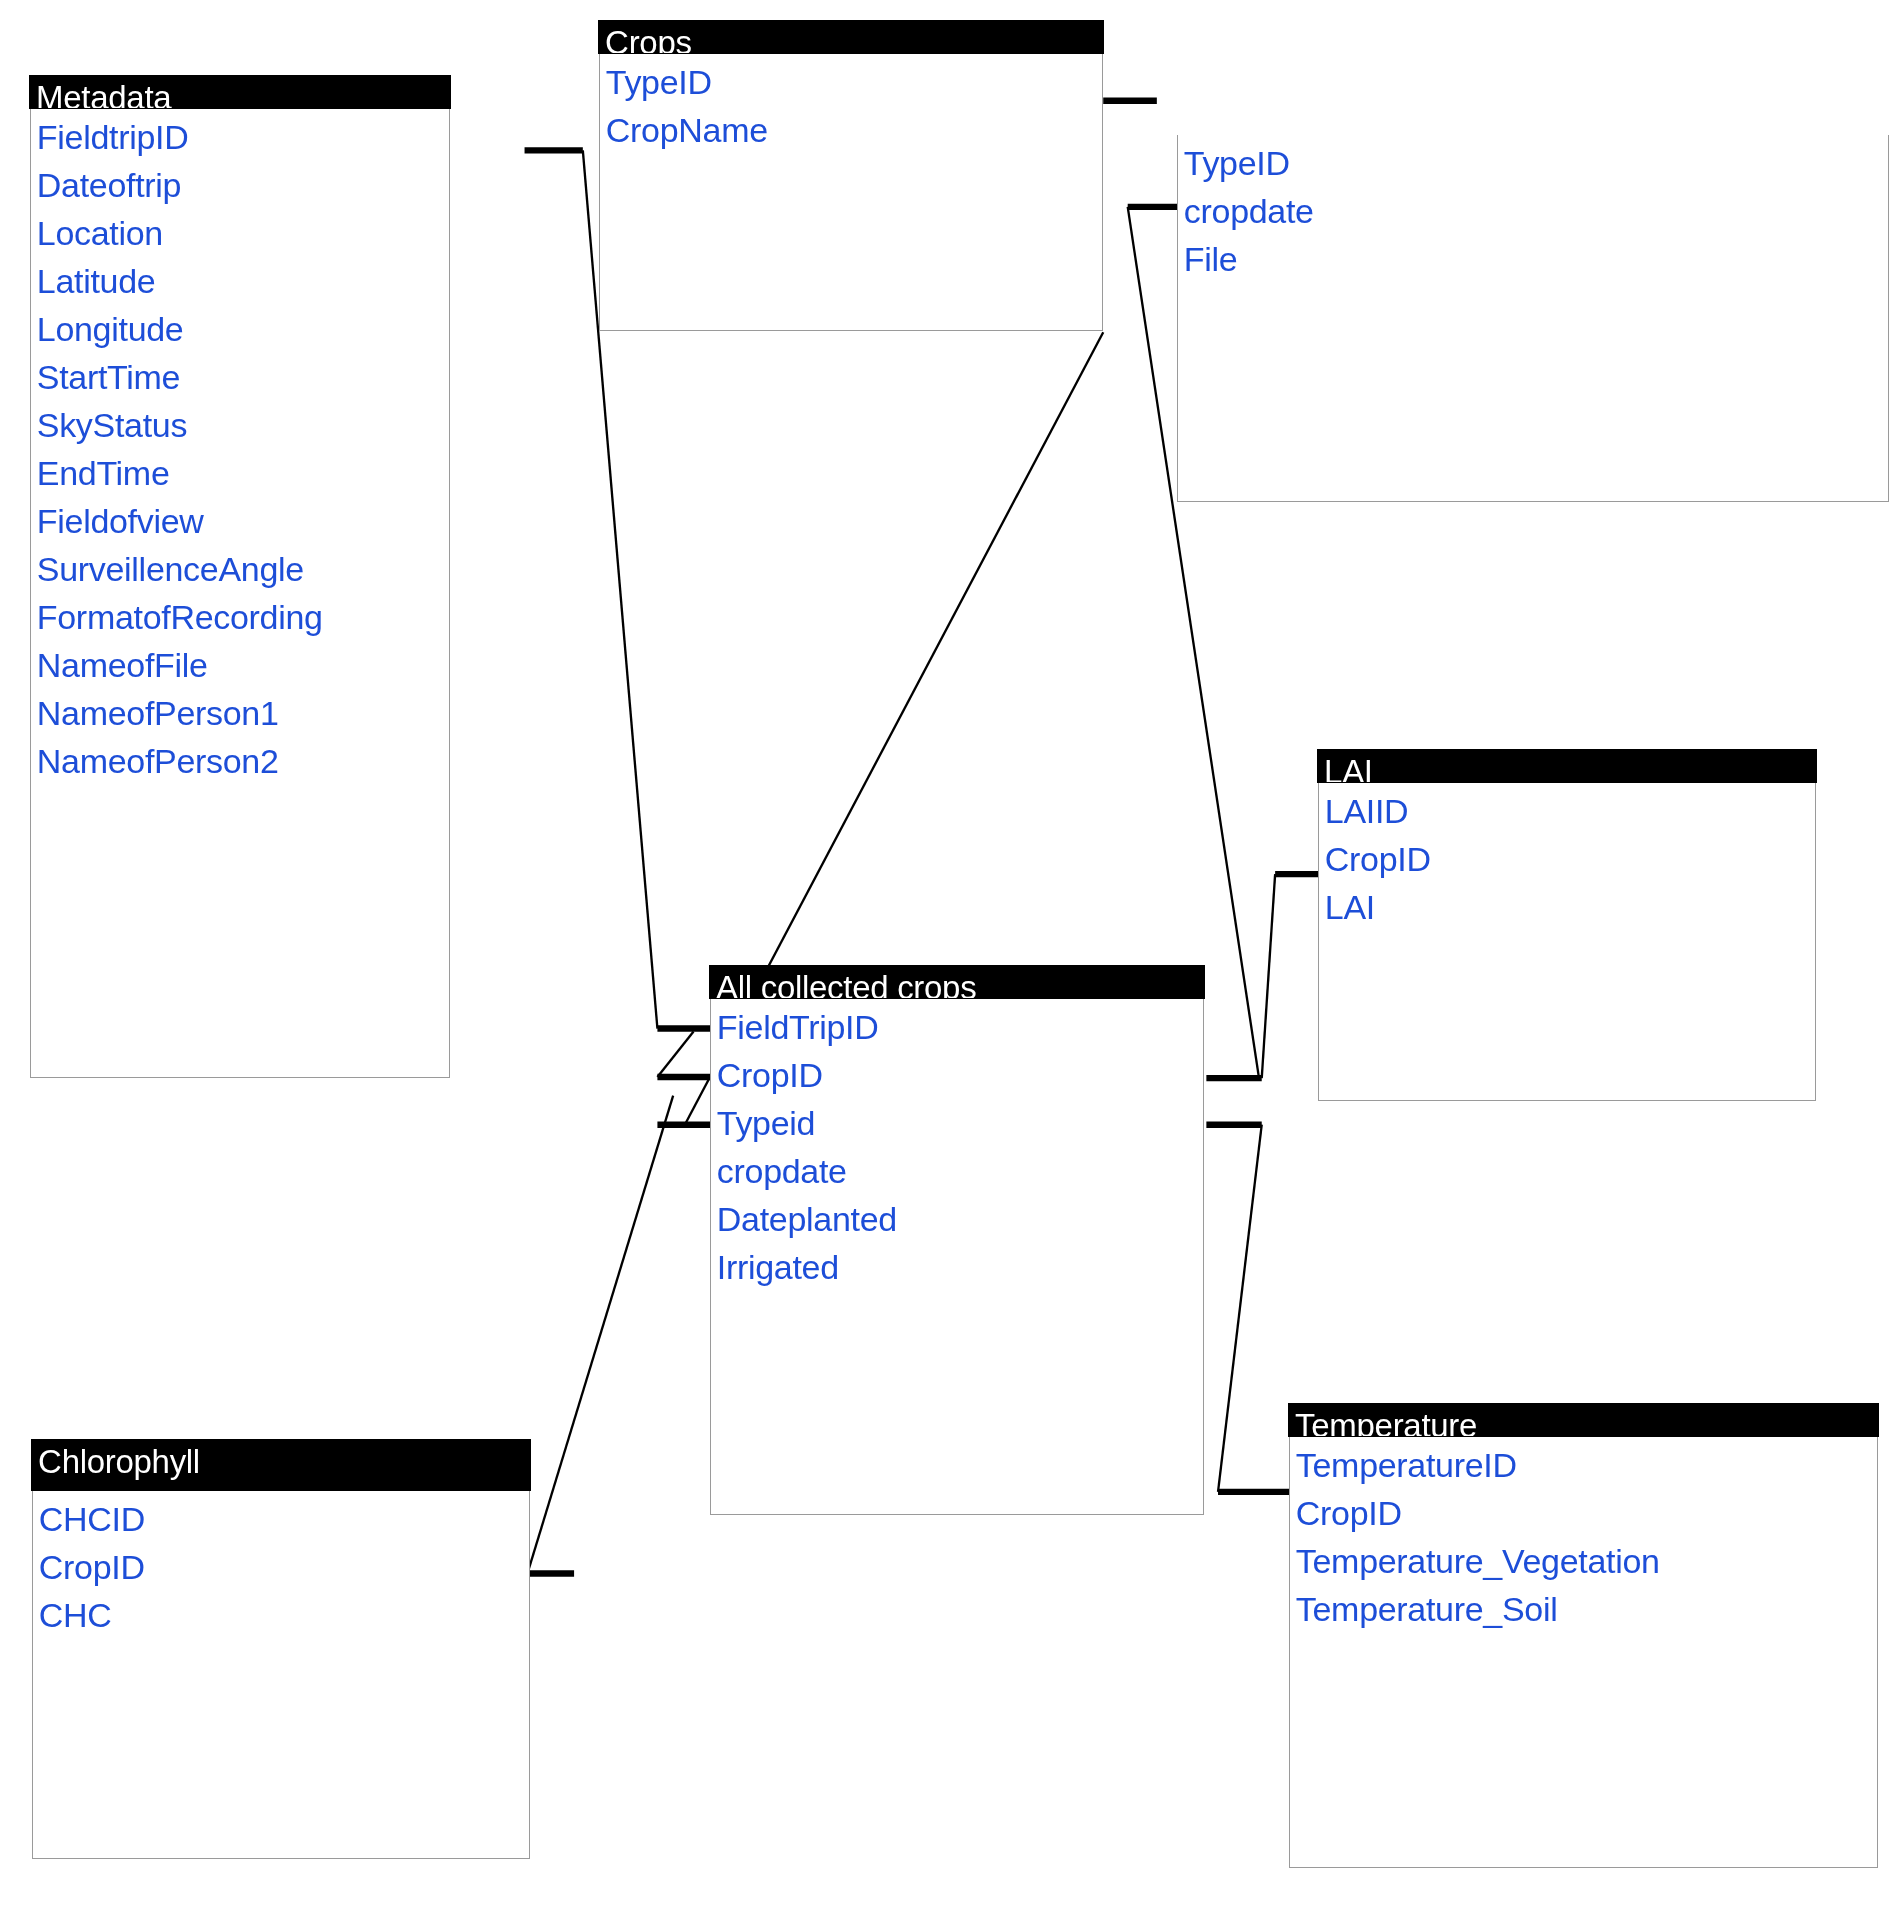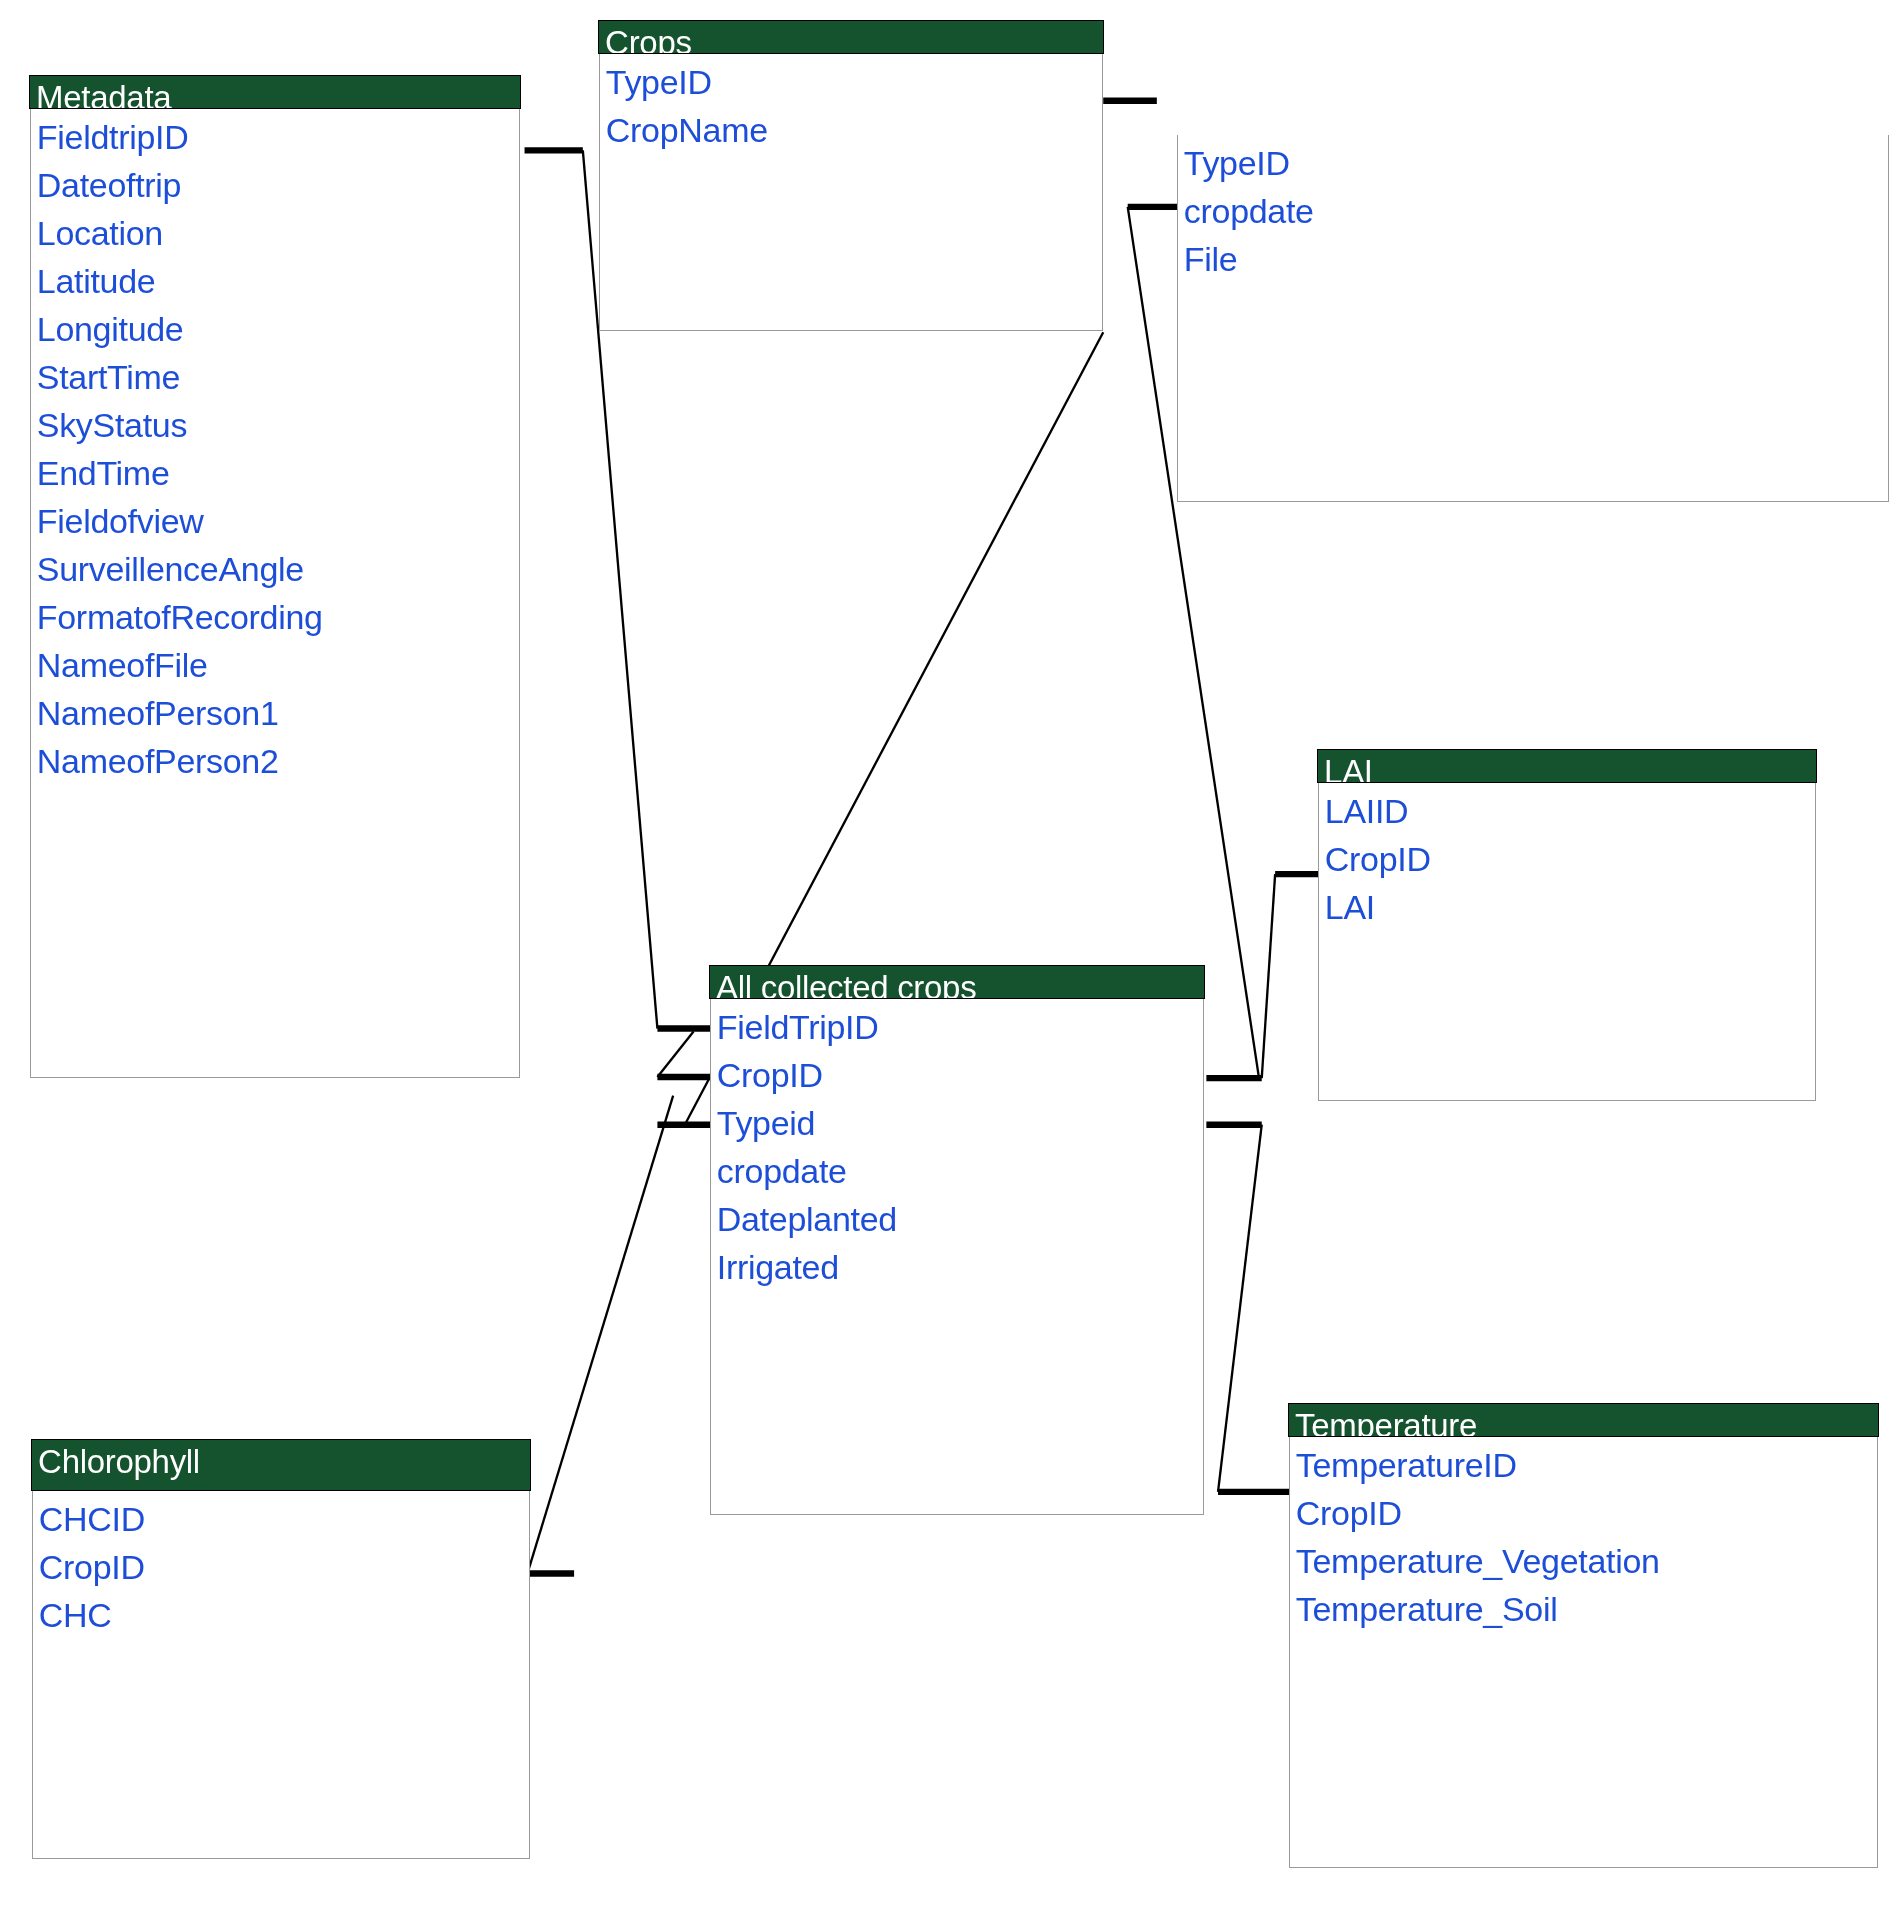--- a/index.html
+++ b/index.html
@@ -28,21 +28,21 @@
   .entity {
     position: absolute;
     box-sizing: border-box;
     background: #ffffff;
     border: 1.7px solid #9a9a9a;
     border-top: none;
     z-index: 5;
   }
   .entity-header {
     box-sizing: border-box;
-    background: #14532d;
+    background: #000000;
     border: 1.7px solid #000000;
     color: #ffffff;
     font-size: 33px;
     line-height: 1;
     padding: 4.7px 2.3px 5.8px 5.8px;
     white-space: nowrap;
     overflow: hidden;
     letter-spacing: -0.3px;
   }
   .entity-body {
@@ -94,21 +94,21 @@
       <line x1="2165" y1="1930" x2="2090" y2="2560" stroke="#000000" stroke-width="4"></line>
       <line x1="2090" y1="2560" x2="2212" y2="2560" stroke="#000000" stroke-width="11"></line>
     </g>
 
     <g>
       <line x1="1155" y1="1880" x2="905" y2="2700" stroke="#000000" stroke-width="4"></line>
       <line x1="890" y1="2700" x2="985" y2="2700" stroke="#000000" stroke-width="11"></line>
     </g>
   </svg>
 
-  <div class="entity" style="left:30px; top:77px; width:490px; height:1001px;">
+  <div class="entity" style="left:30px; top:77px; width:420px; height:1001px;">
     <div class="entity-header" style="margin:-1.7px -1.7px 0 -1.7px; height:34px;">Metadata</div>
     <div class="entity-body">
       <div class="field">FieldtripID</div>
       <div class="field">Dateoftrip</div>
       <div class="field">Location</div>
       <div class="field">Latitude</div>
       <div class="field">Longitude</div>
       <div class="field">StartTime</div>
       <div class="field">SkyStatus</div>
       <div class="field">EndTime</div>

